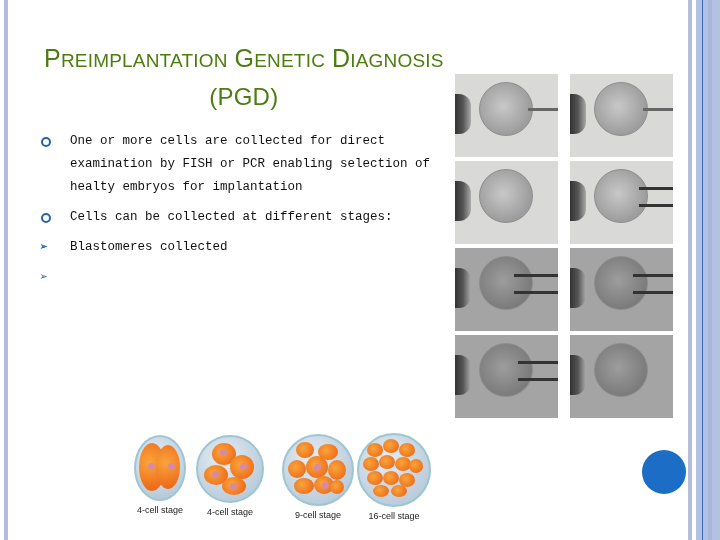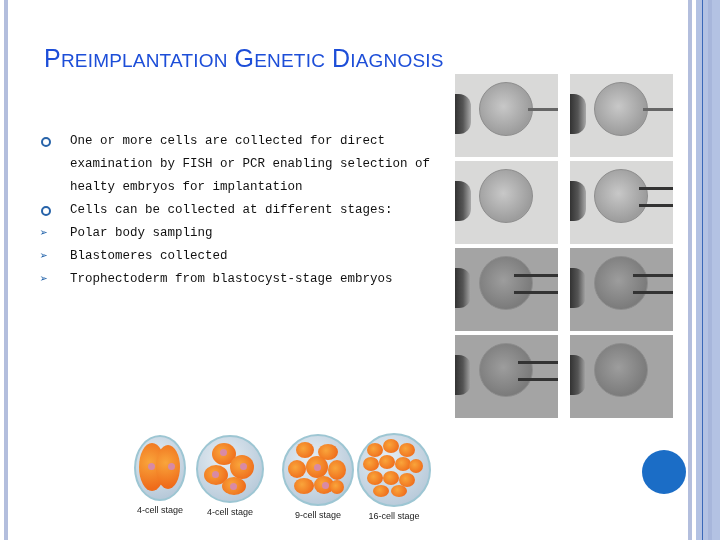--- a/index.html
+++ b/index.html
@@ -3,28 +3,28 @@
 <meta charset="utf-8">
 <style>
   html, body { margin: 0; padding: 0; }
   body { width: 720px; height: 540px; background: #ffffff; position: relative; overflow: hidden; font-family: "Liberation Sans", sans-serif; }
   .left-bar { position: absolute; left: 4px; top: 0; width: 4px; height: 540px; background: #b3bedd; }
   .right-frame { position: absolute; left: 688px; top: 0; width: 32px; height: 540px; }
   .rf-a { position: absolute; left: 0; top: 0; width: 4px; height: 540px; background: #b3bedd; }
   .rf-b { position: absolute; left: 8px; top: 0; width: 24px; height: 540px; background: #b3c2e3; }
   .rf-line { position: absolute; left: 14px; top: 0; width: 1px; height: 540px; background: #3a68b8; }
   .rf-c { position: absolute; left: 20px; top: 0; width: 4px; height: 540px; background: #a7b6db; }
-  .title { position: absolute; left: 44px; top: 40px; color: #1d4ed8; font-size: 24px; line-height: 36px; letter-spacing: 0.2px; text-align: center; }
+  .title { position: absolute; left: 44px; top: 40px; color: #4d7c0f; font-size: 24px; line-height: 36px; letter-spacing: 0.2px; text-align: center; }
   .title .cap { font-size: 25px; }
   .title .sc { font-size: 19px; }
   .bullets { position: absolute; left: 40px; top: 130px; width: 400px; font-family: Liberation Mono, monospace; font-size: 12.5px; color: #111; }
   .bl { position: relative; padding-left: 30px; line-height: 23px; }
   .ring { position: absolute; left: 1px; top: 7px; width: 6px; height: 6px; border: 2px solid #2763a9; border-radius: 50%; }
   .arrow { position: absolute; left: 0; top: 0; color: #1d5fa8; font-size: 13px; }
-  .bl + .bl { }
+  .bl + .bl { margin-top: 7px; }
   .photos { position: absolute; left: 455px; top: 74px; width: 218px; height: 344px; display: grid; grid-template-columns: 103px 103px; grid-template-rows: 83px 83px 83px 83px; column-gap: 12px; row-gap: 4px; }
   .ph { position: relative; overflow: hidden; }
   .ph.light { background: #d9d9d8; }
   .ph.dark { background: #a4a4a4; }
   .ph .pip { position: absolute; left: -4px; top: 20px; width: 20px; height: 40px; background: linear-gradient(90deg,#222,#555 60%,#aaa); border-radius: 0 12px 12px 0; }
   .ph .emb { position: absolute; left: 24px; top: 8px; width: 52px; height: 52px; border-radius: 50%; background: radial-gradient(circle at 45% 45%, #c8c8c8, #9c9c9c 70%, #bdbdbd); border: 1px solid #8d8d8d; }
   .ph.dark .emb { background: radial-gradient(circle at 45% 45%, #9d9d9d, #7b7b7b 70%, #959595); }
   .ph .needle { position: absolute; right: 0; top: 34px; width: 30px; height: 3px; background: #666; }
   .ph .tube { position: absolute; right: 0; top: 26px; width: 34px; height: 14px; border-top: 3px solid #333; border-bottom: 3px solid #333; }
   .stages { position: absolute; left: 40px; top: 420px; width: 530px; height: 110px; }
@@ -42,42 +42,41 @@
 
 <div class="right-frame">
   <div class="rf-a"></div>
   <div class="rf-b"></div>
   <div class="rf-c"></div>
   <div class="rf-line"></div>
 </div>
 
 <div class="title">
   <div><span class="cap">P</span><span class="sc">REIMPLANTATION</span> <span class="cap">G</span><span class="sc">ENETIC</span> <span class="cap">D</span><span class="sc">IAGNOSIS</span></div>
+  <div>(PGD)</div>
 </div>
 
 <div class="bullets">
   <div class="bl">
     <span class="ring"></span>
     <span>One or more cells are collected for direct examination by FISH or PCR enabling selection of healty embryos for implantation</span>
   </div>
   <div class="bl">
     <span class="ring"></span>
     <span>Cells can be collected at different stages:</span>
   </div>
   <div class="bl">
     <span class="arrow">➢</span>
-    <span>Polar body sampling</span>
   </div>
   <div class="bl">
     <span class="arrow">➢</span>
     <span>Blastomeres collected</span>
   </div>
   <div class="bl">
     <span class="arrow">➢</span>
-    <span>Trophectoderm from blastocyst-stage embryos</span>
   </div>
 </div>
 
 <div class="photos">
   <div class="ph light">
       <div class="pip"></div>
       <div class="emb"></div>
       <div class="needle"></div>
     </div>
   <div class="ph light">

